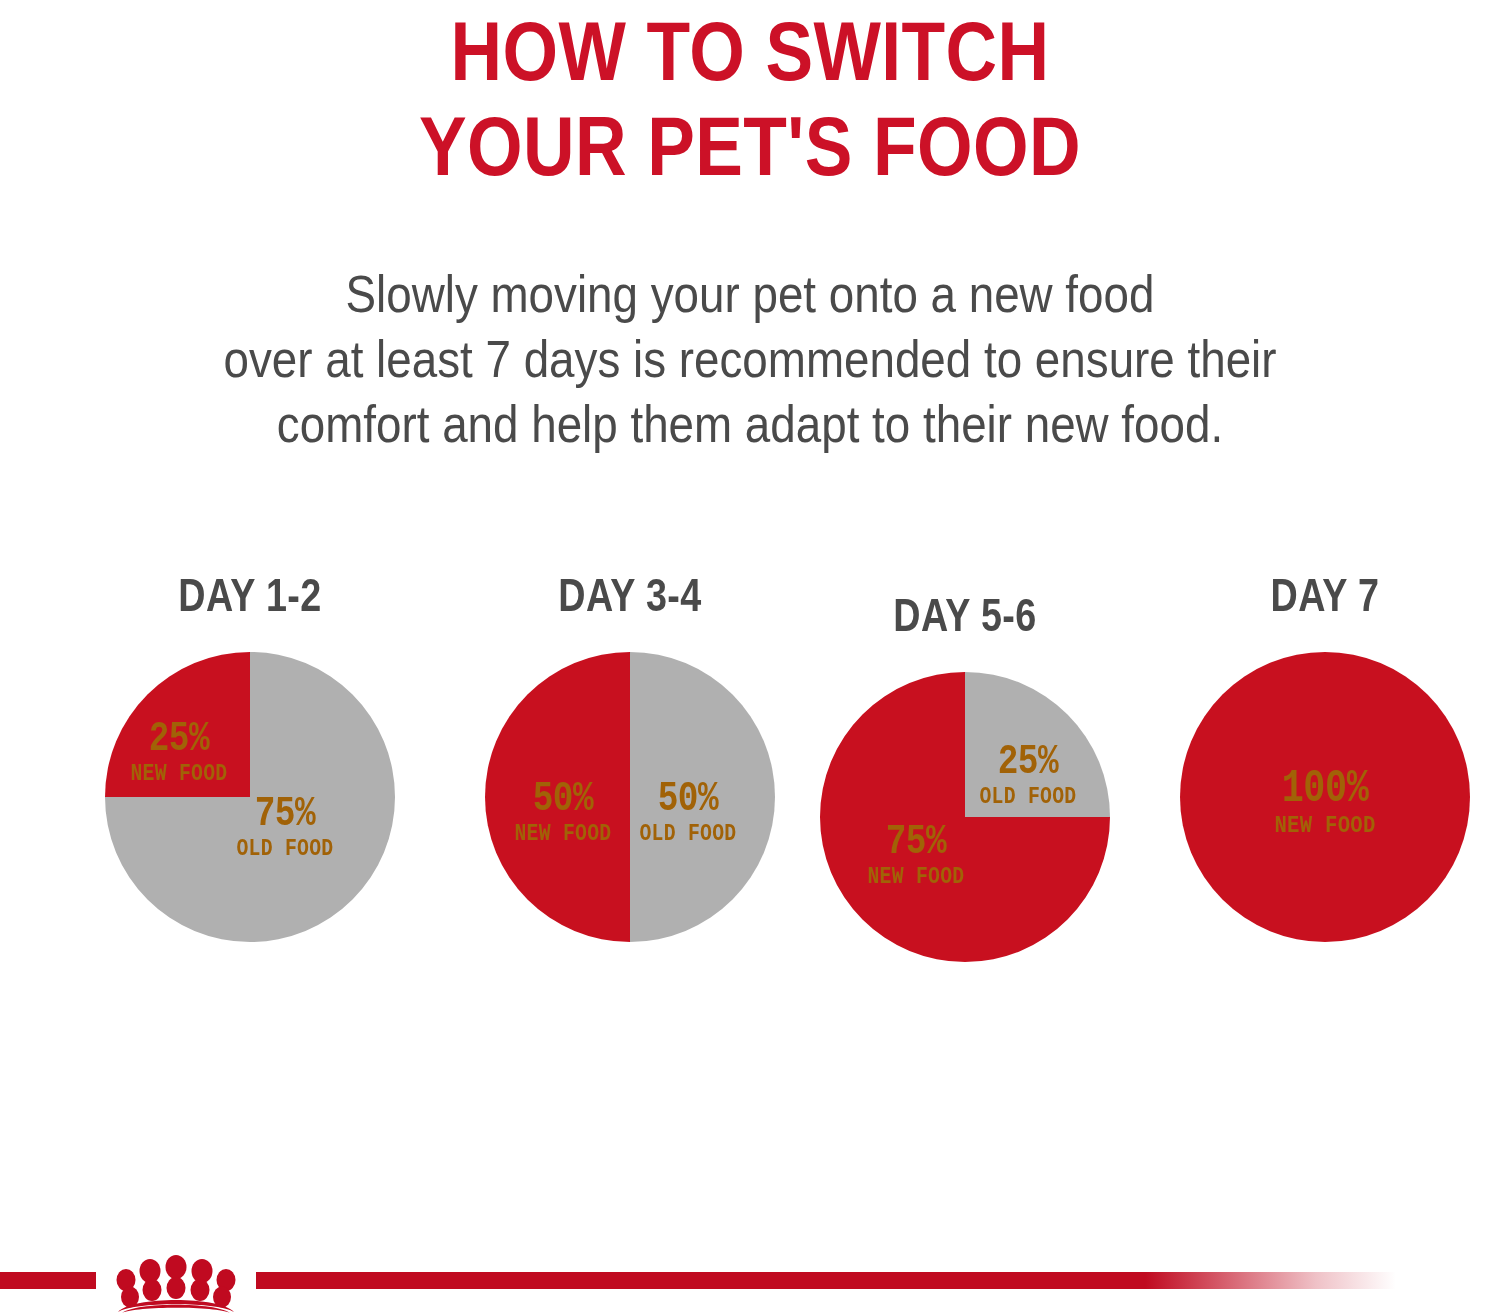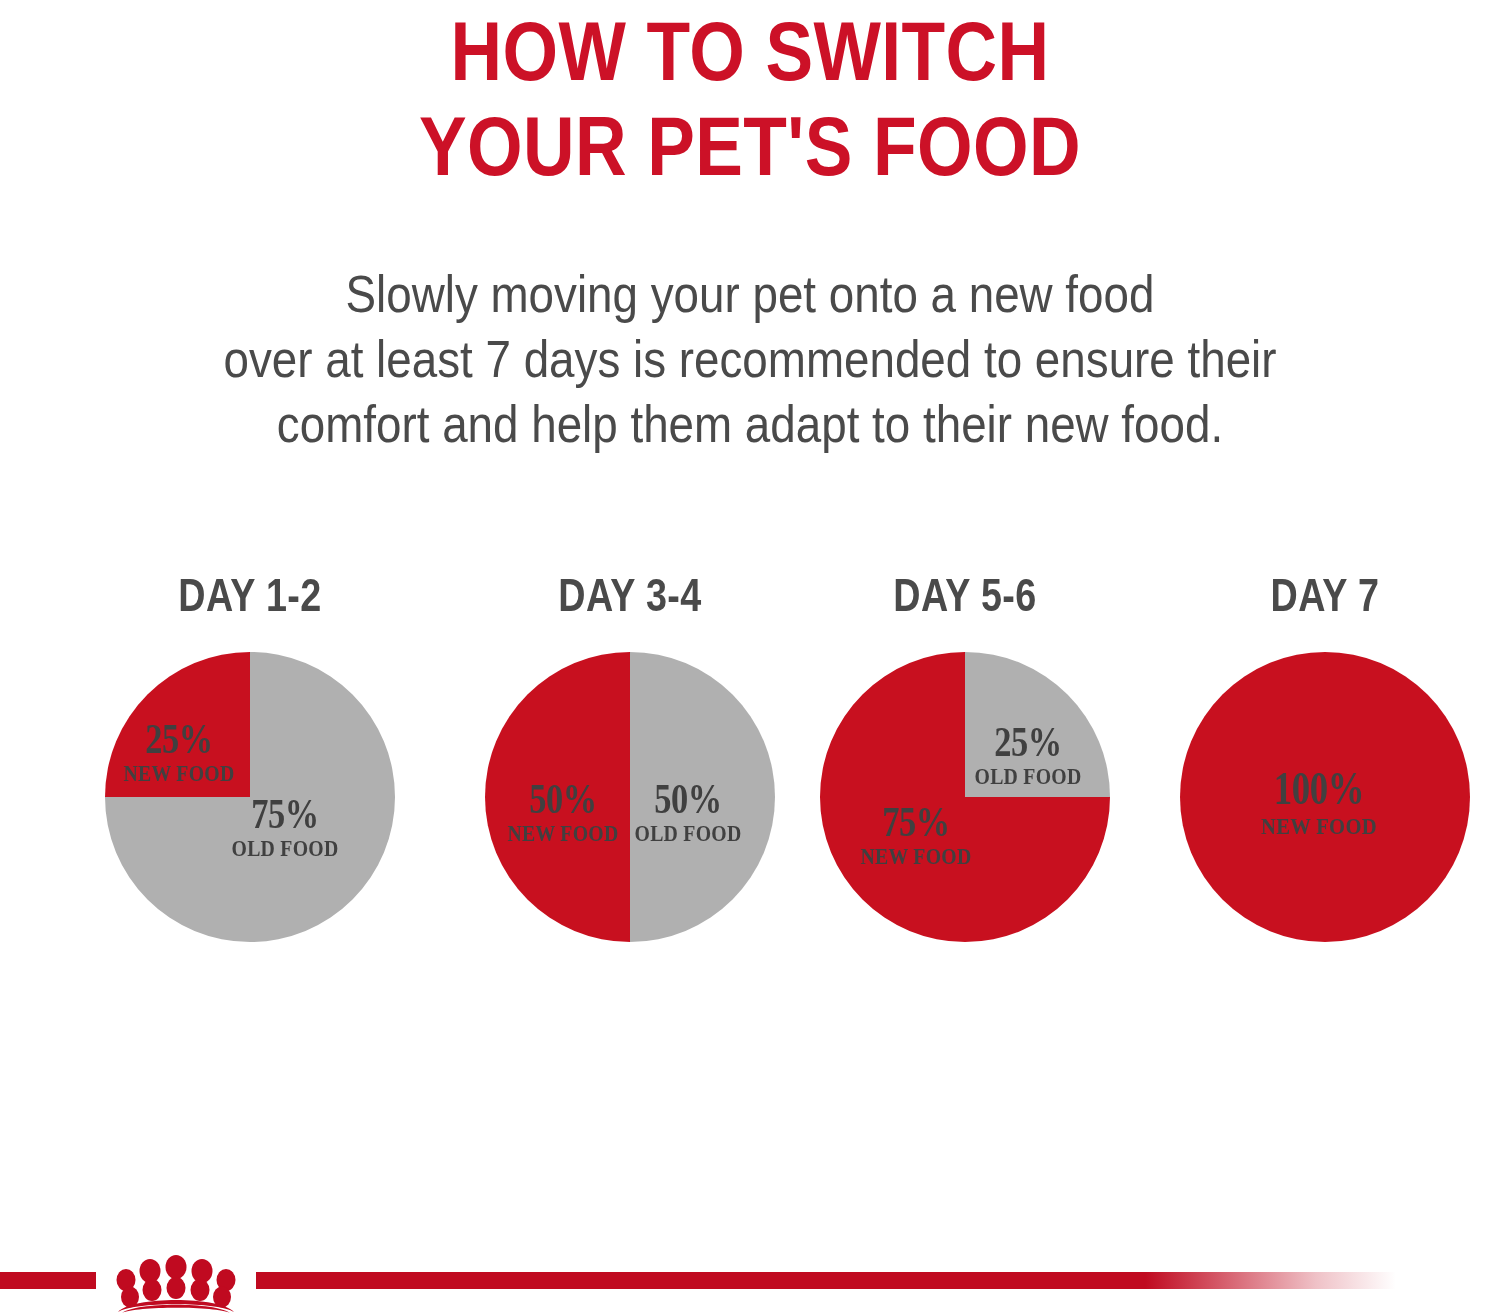--- a/index.html
+++ b/index.html
@@ -60,21 +60,21 @@
     height: 430px;
   }
   .chart-cell {
     position: absolute;
     top: 0;
     width: 300px;
     height: 430px;
   }
   .chart-cell.c0 { left: 100px; }
   .chart-cell.c1 { left: 480px; }
-  .chart-cell.c2 { left: 815px; }
+  .chart-cell.c2 { left: 815px; margin-top: 20px; }
   .chart-cell.c3 { left: 1175px; }
 
   .day-label {
     position: absolute;
     top: 0;
     left: 0;
     width: 300px;
     text-align: center;
     color: #4a4a4a;
     font-family: "Liberation Sans Narrow", "Liberation Sans", sans-serif;
@@ -92,22 +92,22 @@
     left: 5px;
     width: 290px;
     height: 290px;
   }
   .pie-svg { display: block; width: 290px; height: 290px; }
 
   
   .pie-label {
     position: absolute;
     text-align: center;
-    color: #404040;
-    font-family: Liberation Serif, serif;
+    color: #a16207;
+    font-family: Liberation Mono, monospace;
     line-height: 1;
     white-space: nowrap;
     pointer-events: none;
   }
   .pie-label .pct {
     display: block;
     font-weight: bold;
     font-size: 43px;
     line-height: 44px;
     letter-spacing: -0.5px;
@@ -222,21 +222,21 @@
           <span class="who">NEW FOOD</span>
         </div>
       </div>
     </div>
     <div class="chart-cell c3">
       <div class="day-label">DAY 7</div>
       <div class="pie-wrap">
         <svg class="pie-svg" viewBox="0 0 290 290">
           <circle cx="145" cy="145" r="145" fill="#C8101F"></circle>
         </svg>
-        <div class="pie-label big" style="left: 49px; top: 113px; width: 180px;">
+        <div class="pie-label big" style="left: 55px; top: 113px; width: 180px;">
           <span class="pct">100%</span>
           <span class="who">NEW FOOD</span>
         </div>
       </div>
     </div>
   </div>
 
 <div class="footer">
   <div class="bar-left"></div>
   <div class="bar-right"></div>

